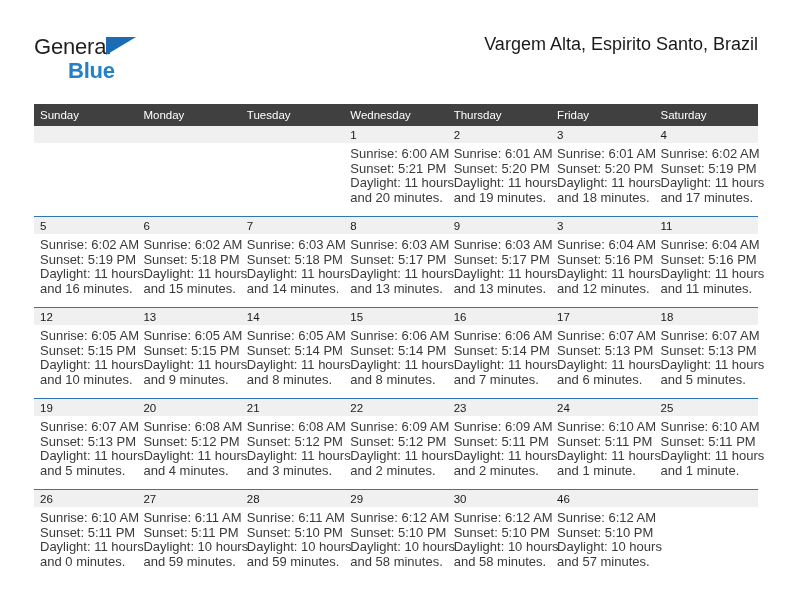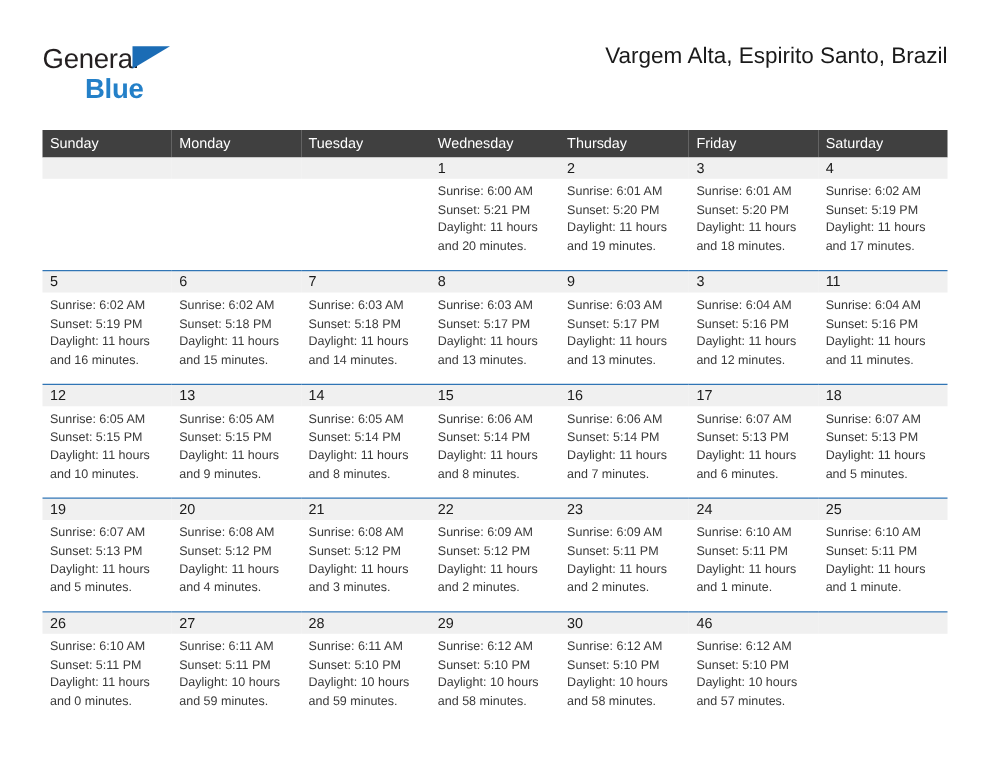--- a/index.html
+++ b/index.html
@@ -122,21 +122,21 @@
     height: 17px;
     padding: 1px 0 0 6px;
     color: #1a1a1a;
     box-sizing: border-box;
   }
   .cell-empty .daynum {
     background: #f0f0f0;
   }
   .details {
     padding: 4px 6px 0 6px;
-    font-size: 10px;
+    font-size: 13px;
     line-height: 14.5px;
     color: #3a3a3a;
   }
   .details div {
     white-space: nowrap;
   }
 </style>
 </head>
 <body>
 

